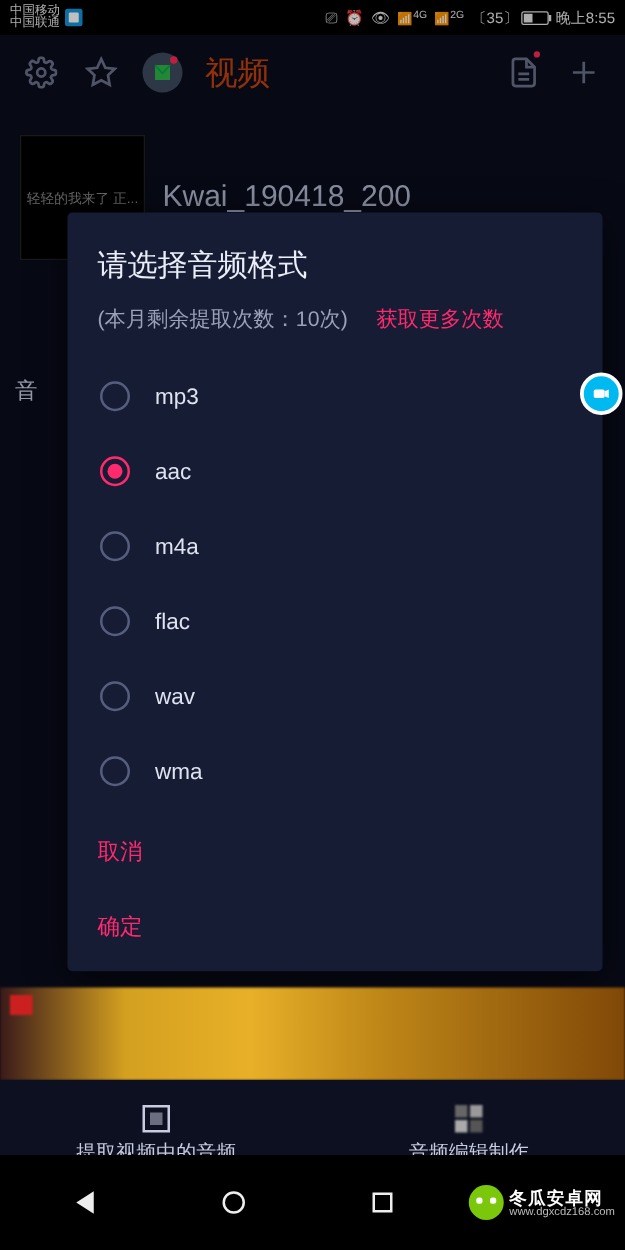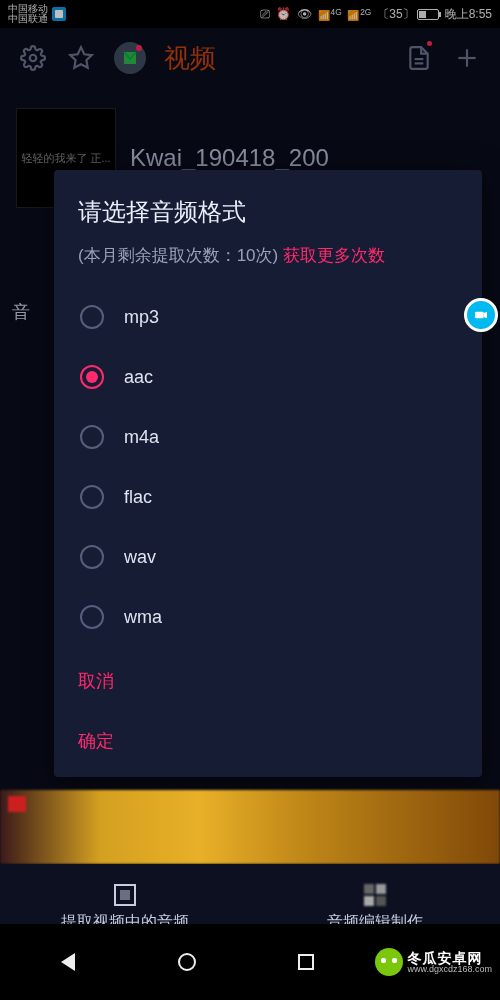--- a/index.html
+++ b/index.html
@@ -59,21 +59,21 @@
       left: 54px; right: 18px;
       top: 170px;
       background: #161c33;
       border-radius: 4px;
       padding: 26px 24px 14px 24px;
       box-shadow: 0 6px 30px rgba(0,0,0,0.6);
     }
     .dlg-title { color: #eaeef9; font-size: 24px; font-weight: 500; margin-bottom: 14px; }
     .dlg-sub { font-size: 17px; line-height: 1.6; margin-bottom: 18px; }
     .dlg-sub .grey { color: #9aa1b8; }
-    .dlg-sub .pink { color: #ff2a6d; }
+    .dlg-sub .pink { color: #ff2a6d; margin-left: 18px; }
     .radio-list { display:flex; flex-direction:column; }
     .radio-row {
       display:flex; align-items:center; gap:20px;
       padding: 18px 2px;
       font-size: 18px; color:#dfe3f1;
     }
     .radio {
       width: 24px; height: 24px; border: 2px solid #555e7d; border-radius: 50%;
       display:flex; align-items:center; justify-content:center;
       flex-shrink: 0;

